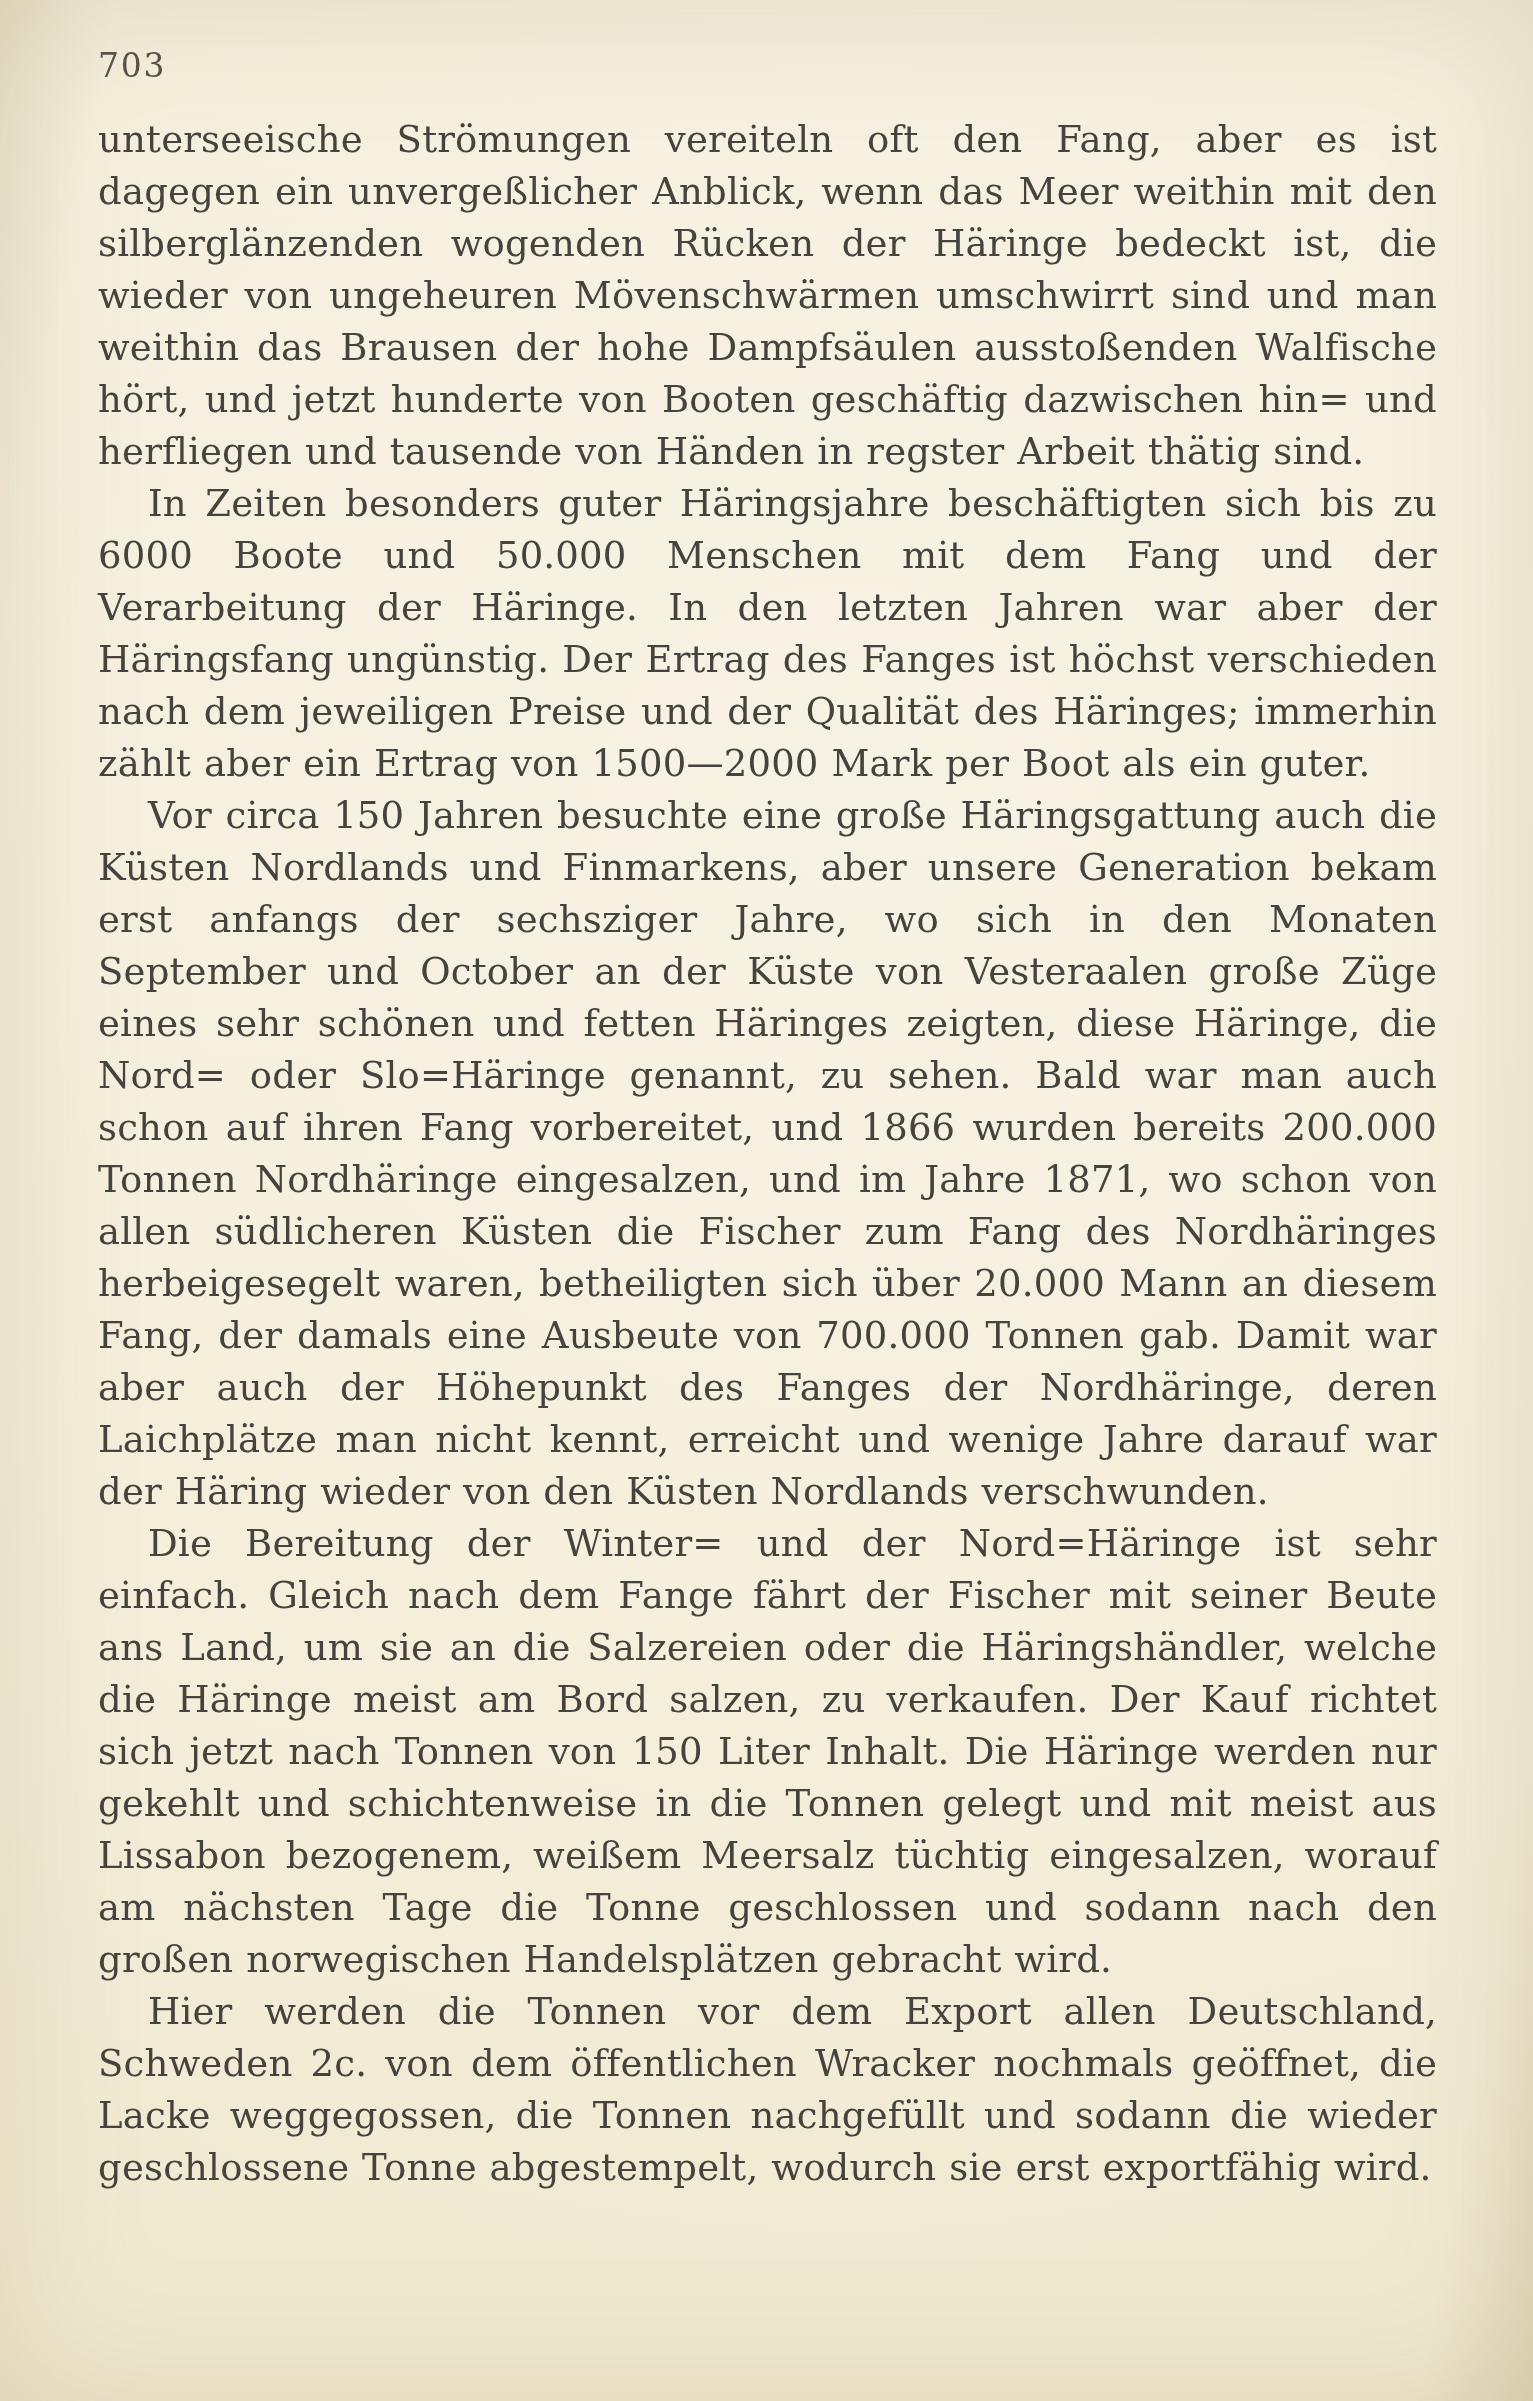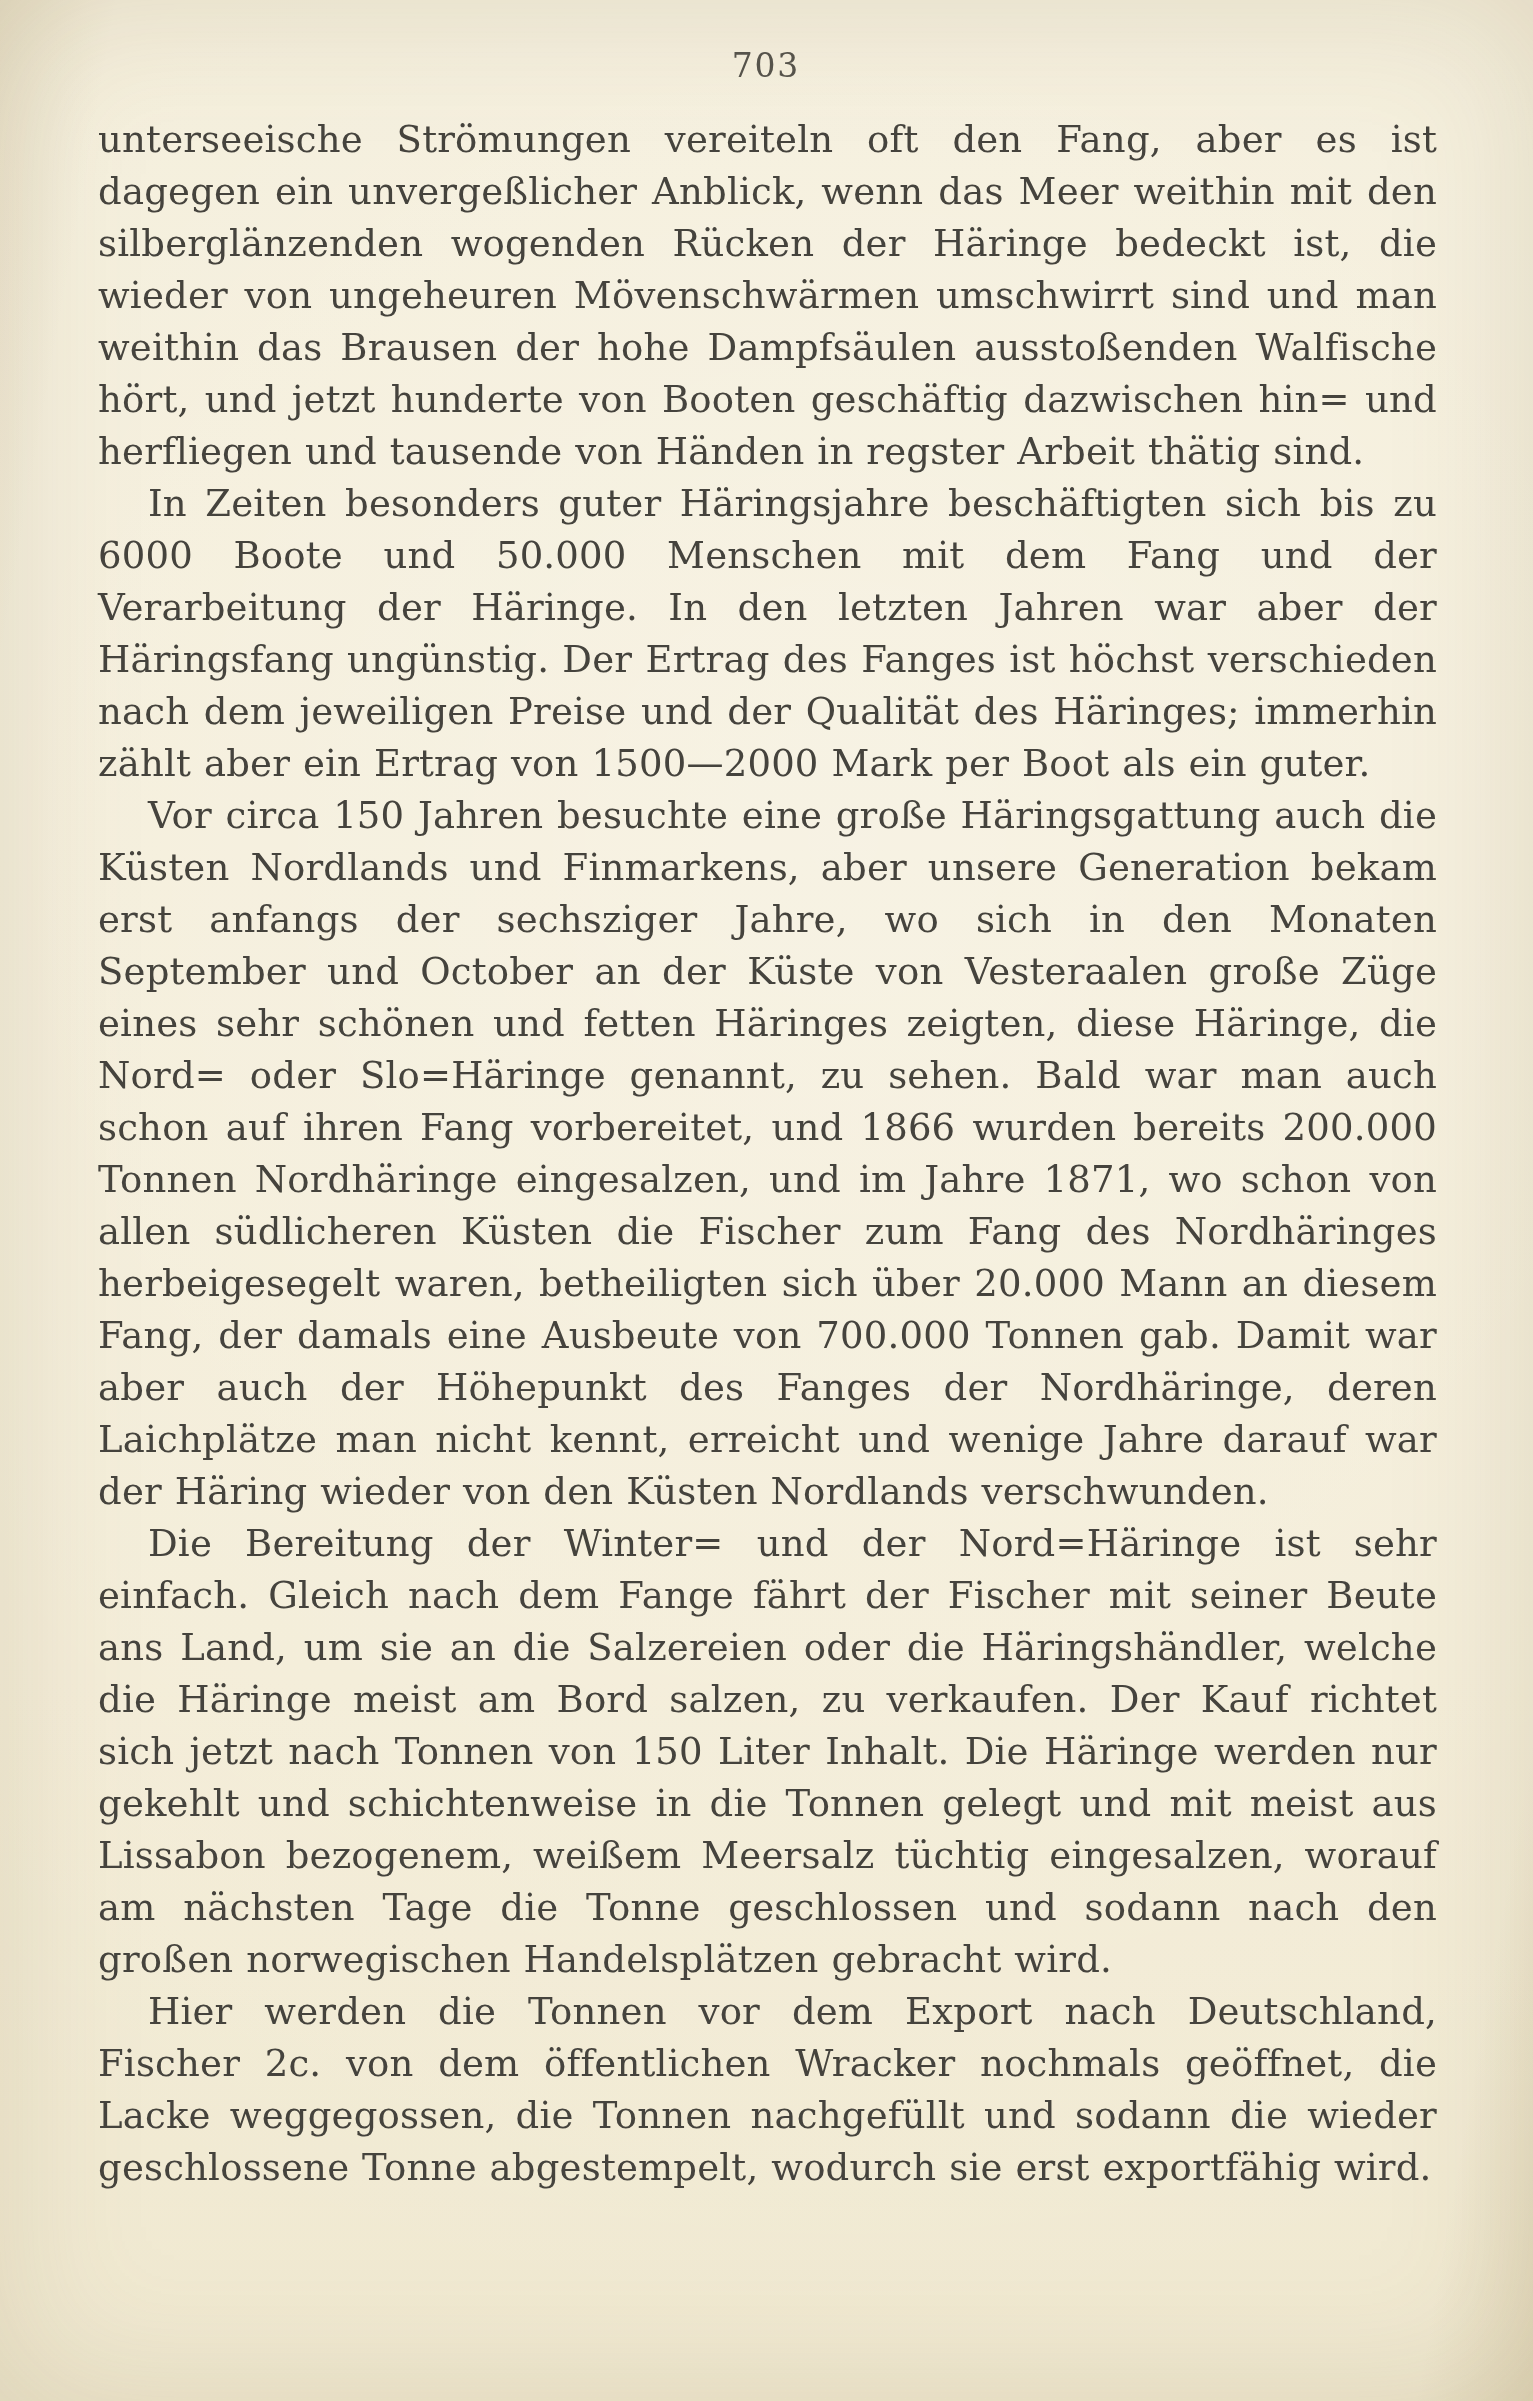--- a/index.html
+++ b/index.html
@@ -20,21 +20,21 @@
     box-sizing: border-box;
     padding: 46px 96px 0 98px;
     color: var(--ink, #45433d);
     background:
       radial-gradient(ellipse 140% 90% at 55% 35%, rgba(255,255,255,0.30), rgba(255,255,255,0) 70%),
       linear-gradient(100deg, rgba(150,125,70,0.12) 0%, rgba(150,125,70,0) 6%, rgba(150,125,70,0) 94%, rgba(150,125,70,0.14) 100%),
       linear-gradient(#f4eeda 0%, #f3ecd6 70%, #f0e9d1 100%);
     box-shadow: inset 0 0 146px rgba(125, 102, 55, 0.17);
   }
   .page-number {
-    text-align: center;
+    text-align: left;
     font-size: 33px;
     letter-spacing: 1.7px;
     color: var(--ink-light, #56534b);
     margin: 0 3.4px 29px 0;
   }
   .body-text p {
     margin: 0;
     font-size: 37px;
     line-height: 52px;
     text-align: justify;
@@ -49,16 +49,16 @@
 <body>
 
 <div class="page">
   <div class="page-number">703</div>
 
   <div class="body-text">
     <p>unterseeische Strömungen vereiteln oft den Fang, aber es ist dagegen ein unvergeßlicher Anblick, wenn das Meer weithin mit den silberglänzenden wogenden Rücken der Häringe bedeckt ist, die wieder von ungeheuren Mövenschwärmen umschwirrt sind und man weithin das Brausen der hohe Dampfsäulen ausstoßenden Walfische hört, und jetzt hunderte von Booten geschäftig dazwischen hin= und herfliegen und tausende von Händen in regster Arbeit thätig sind.</p>
     <p class="indent">In Zeiten besonders guter Häringsjahre beschäftigten sich bis zu 6000 Boote und 50.000 Menschen mit dem Fang und der Verarbeitung der Häringe. In den letzten Jahren war aber der Häringsfang ungünstig. Der Ertrag des Fanges ist höchst verschieden nach dem jeweiligen Preise und der Qualität des Häringes; immerhin zählt aber ein Ertrag von 1500—2000 Mark per Boot als ein guter.</p>
     <p class="indent">Vor circa 150 Jahren besuchte eine große Häringsgattung auch die Küsten Nordlands und Finmarkens, aber unsere Generation bekam erst anfangs der sechsziger Jahre, wo sich in den Monaten September und October an der Küste von Vesteraalen große Züge eines sehr schönen und fetten Häringes zeigten, diese Häringe, die Nord= oder Slo=Häringe genannt, zu sehen. Bald war man auch schon auf ihren Fang vorbereitet, und 1866 wurden bereits 200.000 Tonnen Nordhäringe eingesalzen, und im Jahre 1871, wo schon von allen südlicheren Küsten die Fischer zum Fang des Nordhäringes herbeigesegelt waren, betheiligten sich über 20.000 Mann an diesem Fang, der damals eine Ausbeute von 700.000 Tonnen gab. Damit war aber auch der Höhepunkt des Fanges der Nordhäringe, deren Laichplätze man nicht kennt, erreicht und wenige Jahre darauf war der Häring wieder von den Küsten Nordlands verschwunden.</p>
     <p class="indent">Die Bereitung der Winter= und der Nord=Häringe ist sehr einfach. Gleich nach dem Fange fährt der Fischer mit seiner Beute ans Land, um sie an die Salzereien oder die Häringshändler, welche die Häringe meist am Bord salzen, zu verkaufen. Der Kauf richtet sich jetzt nach Tonnen von 150 Liter Inhalt. Die Häringe werden nur gekehlt und schichtenweise in die Tonnen gelegt und mit meist aus Lissabon bezogenem, weißem Meersalz tüchtig eingesalzen, worauf am nächsten Tage die Tonne geschlossen und sodann nach den großen norwegischen Handelsplätzen gebracht wird.</p>
-    <p class="indent">Hier werden die Tonnen vor dem Export nach Deutschland, Fischer 2c. von dem öffentlichen Wracker nochmals geöffnet, die Lacke weggegossen, die Tonnen nachgefüllt und sodann die wieder geschlossene Tonne abgestempelt, wodurch sie erst exportfähig wird.</p>
+    <p class="indent">Hier werden die Tonnen vor dem Export allen Deutschland, Schweden 2c. von dem öffentlichen Wracker nochmals geöffnet, die Lacke weggegossen, die Tonnen nachgefüllt und sodann die wieder geschlossene Tonne abgestempelt, wodurch sie erst exportfähig wird.</p>
   </div>
 </div>
 
 
 </body></html>

